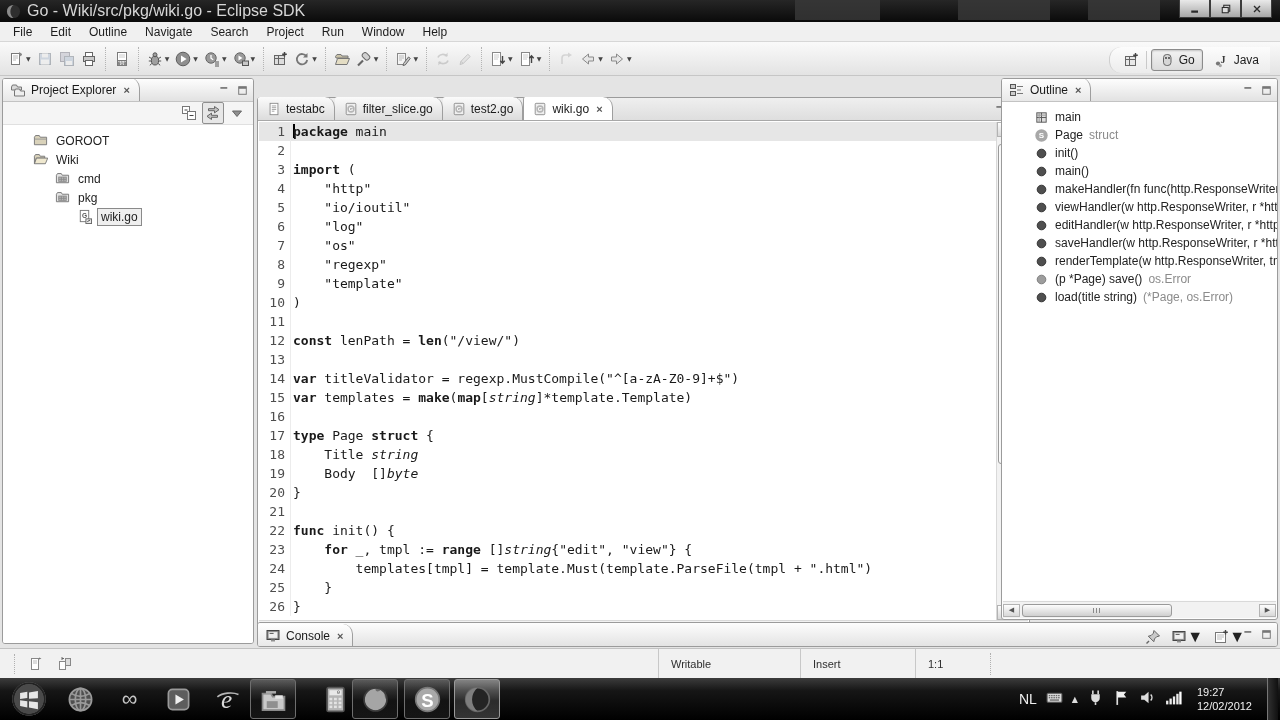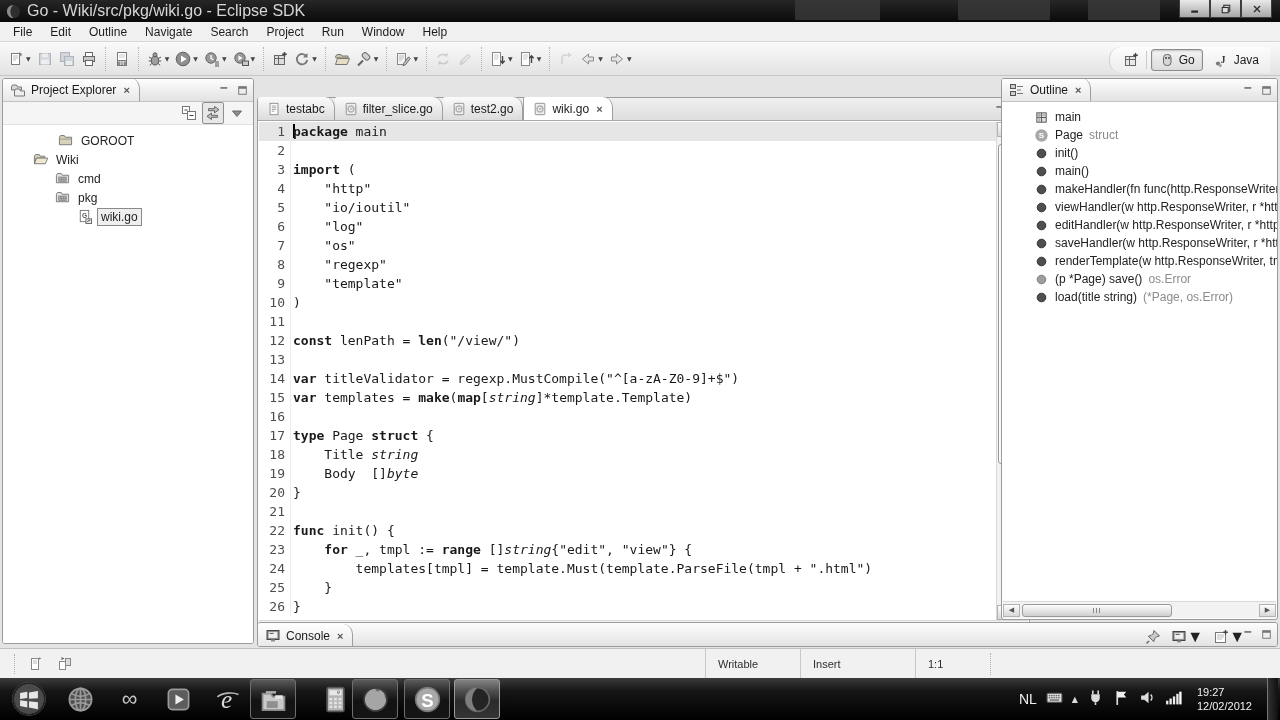--- a/index.html
+++ b/index.html
@@ -483,21 +483,21 @@
           </div>
           <div class="ptb-btn">
             <span class="icon">
               <svg viewBox="0 0 16 16" xmlns="http://www.w3.org/2000/svg">
                 <path d="M3.5 6h9L8 11.5z" fill="#8f8f8f" stroke="#666"></path>
               </svg>
             </span>
           </div>
         </div>
       <div class="tree" id="pe-tree">
-          <div class="trow" style="padding-left: 30px; margin-left: 25px;">
+          <div class="trow" style="padding-left: 30px;">
             <span class="icon">
               <svg viewBox="0 0 16 16" xmlns="http://www.w3.org/2000/svg">
                 <path d="M1.5 12.5v-8l1.2-1.8h4l1 1.8h6.8v8z" fill="#d9d2ba" stroke="#777"></path>
                 <path d="M1.5 6.5h13" stroke="#999"></path>
               </svg>
             </span>
             <span class="tlbl">GOROOT</span>
           </div>
           <div class="trow" style="padding-left: 30px;">
             <span class="icon">
@@ -865,21 +865,21 @@
         <div class="ptb-btn">
           <span class="icon">
             <svg viewBox="0 0 16 16" xmlns="http://www.w3.org/2000/svg">
               <rect x="2.5" y="5.5" width="6" height="8" fill="#fff" stroke="#888"></rect>
               <rect x="8.5" y="2.5" width="5" height="7" fill="#ddd" stroke="#888"></rect>
               <path d="M5 2.5h2M5 1v3" stroke="#666"></path>
             </svg>
           </span>
         </div>
       </div>
-    <div class="sb-cell" style="left:705px;width:115px">Writable</div>
+    <div class="sb-cell" style="left:658px;width:115px">Writable</div>
     <div class="sb-cell" style="left:800px;width:115px">Insert</div>
     <div class="sb-cell" style="left:915px;width:75px">1:1</div>
     <div class="sb-end" style="left:990px"></div>
   </div>
 
   <div class="taskbar">
     <div id="taskbar-items">
         <div class="tk-item tk-start" style="left: 6px;">
           <span class="icon">
             <svg viewBox="0 0 16 16" xmlns="http://www.w3.org/2000/svg">

